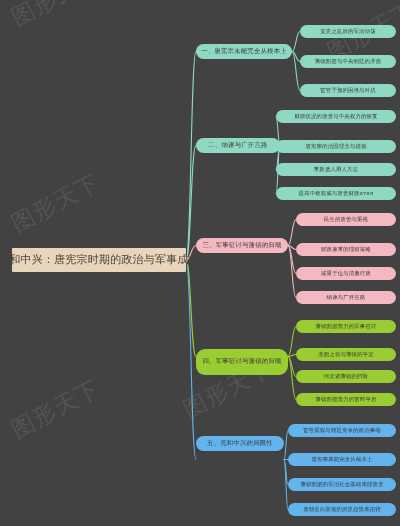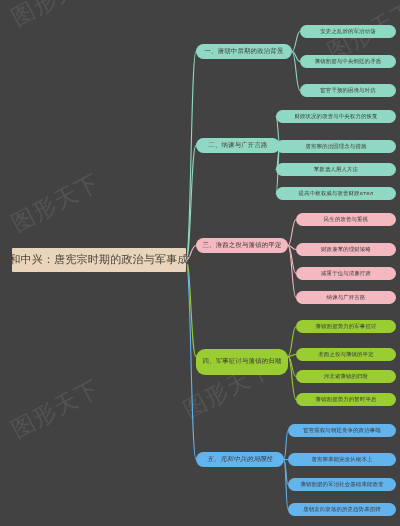--- a/index.html
+++ b/index.html
@@ -87,38 +87,38 @@
       <path d="M 288 356.5 C 292 356.5, 292 399.5, 296 399.5" fill="none" stroke="#9acd32" stroke-width="1.1" stroke-linecap="round"></path>
       <path d="M 186 260 C 191 260, 191 459.5, 196 459.5" fill="none" stroke="#63b3ed" stroke-width="1.1" stroke-linecap="round"></path>
       <path d="M 284 459.5 C 286 459.5, 286 430.5, 288 430.5" fill="none" stroke="#63b3ed" stroke-width="1.1" stroke-linecap="round"></path>
       <path d="M 284 459.5 C 286 459.5, 286 459.5, 288 459.5" fill="none" stroke="#63b3ed" stroke-width="1.1" stroke-linecap="round"></path>
       <path d="M 284 459.5 C 286 459.5, 286 484.5, 288 484.5" fill="none" stroke="#63b3ed" stroke-width="1.1" stroke-linecap="round"></path>
       <path d="M 284 459.5 C 286 459.5, 286 509.5, 288 509.5" fill="none" stroke="#63b3ed" stroke-width="1.1" stroke-linecap="round"></path>
     </svg>
 
   <div id="nodes">
       <div class="node root" style="left: 12px; top: 248px; width: 174px; height: 24px; background: rgb(232, 213, 188);">元和中兴：唐宪宗时期的政治与军事成就</div>
-      <div class="node branch" style="left: 196px; top: 44px; width: 96px; height: 15px; background: rgb(143, 217, 196);">一、唐朝中后期的政治背景</div>
+      <div class="node branch" style="left: 196px; top: 44px; width: 96px; height: 15px; background: rgb(143, 217, 196);">一、唐宪宗未能完全从根本上</div>
       <div class="node leaf" style="left: 300px; top: 25px; width: 96px; height: 13px; background: rgb(143, 217, 196);">安史之乱后的军治动荡</div>
       <div class="node leaf" style="left: 300px; top: 55px; width: 96px; height: 13px; background: rgb(143, 217, 196);">藩镇割据与中央朝廷的矛盾</div>
       <div class="node leaf" style="left: 300px; top: 84px; width: 96px; height: 13px; background: rgb(143, 217, 196);">宦官干预的困境与对抗</div>
       <div class="node branch" style="left: 196px; top: 138px; width: 84px; height: 15px; background: rgb(143, 217, 196);">二、纳谏与广开言路</div>
       <div class="node leaf" style="left: 276px; top: 110px; width: 120px; height: 13px; background: rgb(143, 217, 196);">财政状况的改善与中央权力的恢复</div>
       <div class="node leaf" style="left: 276px; top: 140px; width: 120px; height: 13px; background: rgb(143, 217, 196);">唐宪宗的治国理念与措施</div>
       <div class="node leaf" style="left: 276px; top: 163px; width: 120px; height: 13px; background: rgb(143, 217, 196);">革新选人用人方法</div>
       <div class="node leaf" style="left: 276px; top: 187px; width: 120px; height: 13px; background: rgb(143, 217, 196);">提高中枢权威与改善财政ател</div>
-      <div class="node branch" style="left: 196px; top: 238px; width: 92px; height: 15px; background: rgb(244, 184, 193);">三、淮西之役与藩镇的平定</div>
+      <div class="node branch" style="left: 196px; top: 238px; width: 92px; height: 15px; background: rgb(244, 184, 193);">三、军事征讨与藩镇的归顺</div>
       <div class="node leaf" style="left: 296px; top: 213px; width: 100px; height: 13px; background: rgb(244, 184, 193);">民生的改善与重视</div>
       <div class="node leaf" style="left: 296px; top: 243px; width: 100px; height: 13px; background: rgb(244, 184, 193);">财政兼革的理财策略</div>
       <div class="node leaf" style="left: 296px; top: 267px; width: 100px; height: 13px; background: rgb(244, 184, 193);">减重于位与清廉行政</div>
       <div class="node leaf" style="left: 296px; top: 291px; width: 100px; height: 13px; background: rgb(244, 184, 193);">纳谏与广开言路</div>
       <div class="node branch" style="left: 196px; top: 349px; width: 92px; height: 26px; background: rgb(154, 205, 50);">四、军事征讨与藩镇的归顺</div>
       <div class="node leaf" style="left: 296px; top: 320px; width: 100px; height: 13px; background: rgb(154, 205, 50);">藩镇割据势力的军事征讨</div>
       <div class="node leaf" style="left: 296px; top: 348px; width: 100px; height: 13px; background: rgb(154, 205, 50);">淮西之役与藩镇的平定</div>
       <div class="node leaf" style="left: 296px; top: 370px; width: 100px; height: 13px; background: rgb(154, 205, 50);">河北诸藩镇的归附</div>
       <div class="node leaf" style="left: 296px; top: 393px; width: 100px; height: 13px; background: rgb(154, 205, 50);">藩镇割据势力的暂时平息</div>
-      <div class="node branch" style="left: 196px; top: 452px; width: 88px; height: 15px; background: rgb(99, 179, 237); font-style: italic;">五、元和中兴的局限性</div>
+      <div class="node branch" style="left: 196px; top: 436px; width: 88px; height: 15px; background: rgb(99, 179, 237);">五、元和中兴的局限性</div>
       <div class="node leaf" style="left: 288px; top: 424px; width: 108px; height: 13px; background: rgb(99, 179, 237);">宦官握权与朝廷党争的政治事端</div>
       <div class="node leaf" style="left: 288px; top: 453px; width: 108px; height: 13px; background: rgb(99, 179, 237);">唐宪宗未能完全从根本上</div>
       <div class="node leaf" style="left: 288px; top: 478px; width: 108px; height: 13px; background: rgb(99, 179, 237);">藩镇割据的军治社会基础未能改变</div>
       <div class="node leaf" style="left: 288px; top: 503px; width: 108px; height: 13px; background: rgb(99, 179, 237);">唐朝走向衰落的历史趋势未扭转</div>
     </div>
 </div>
 
 </body></html>

